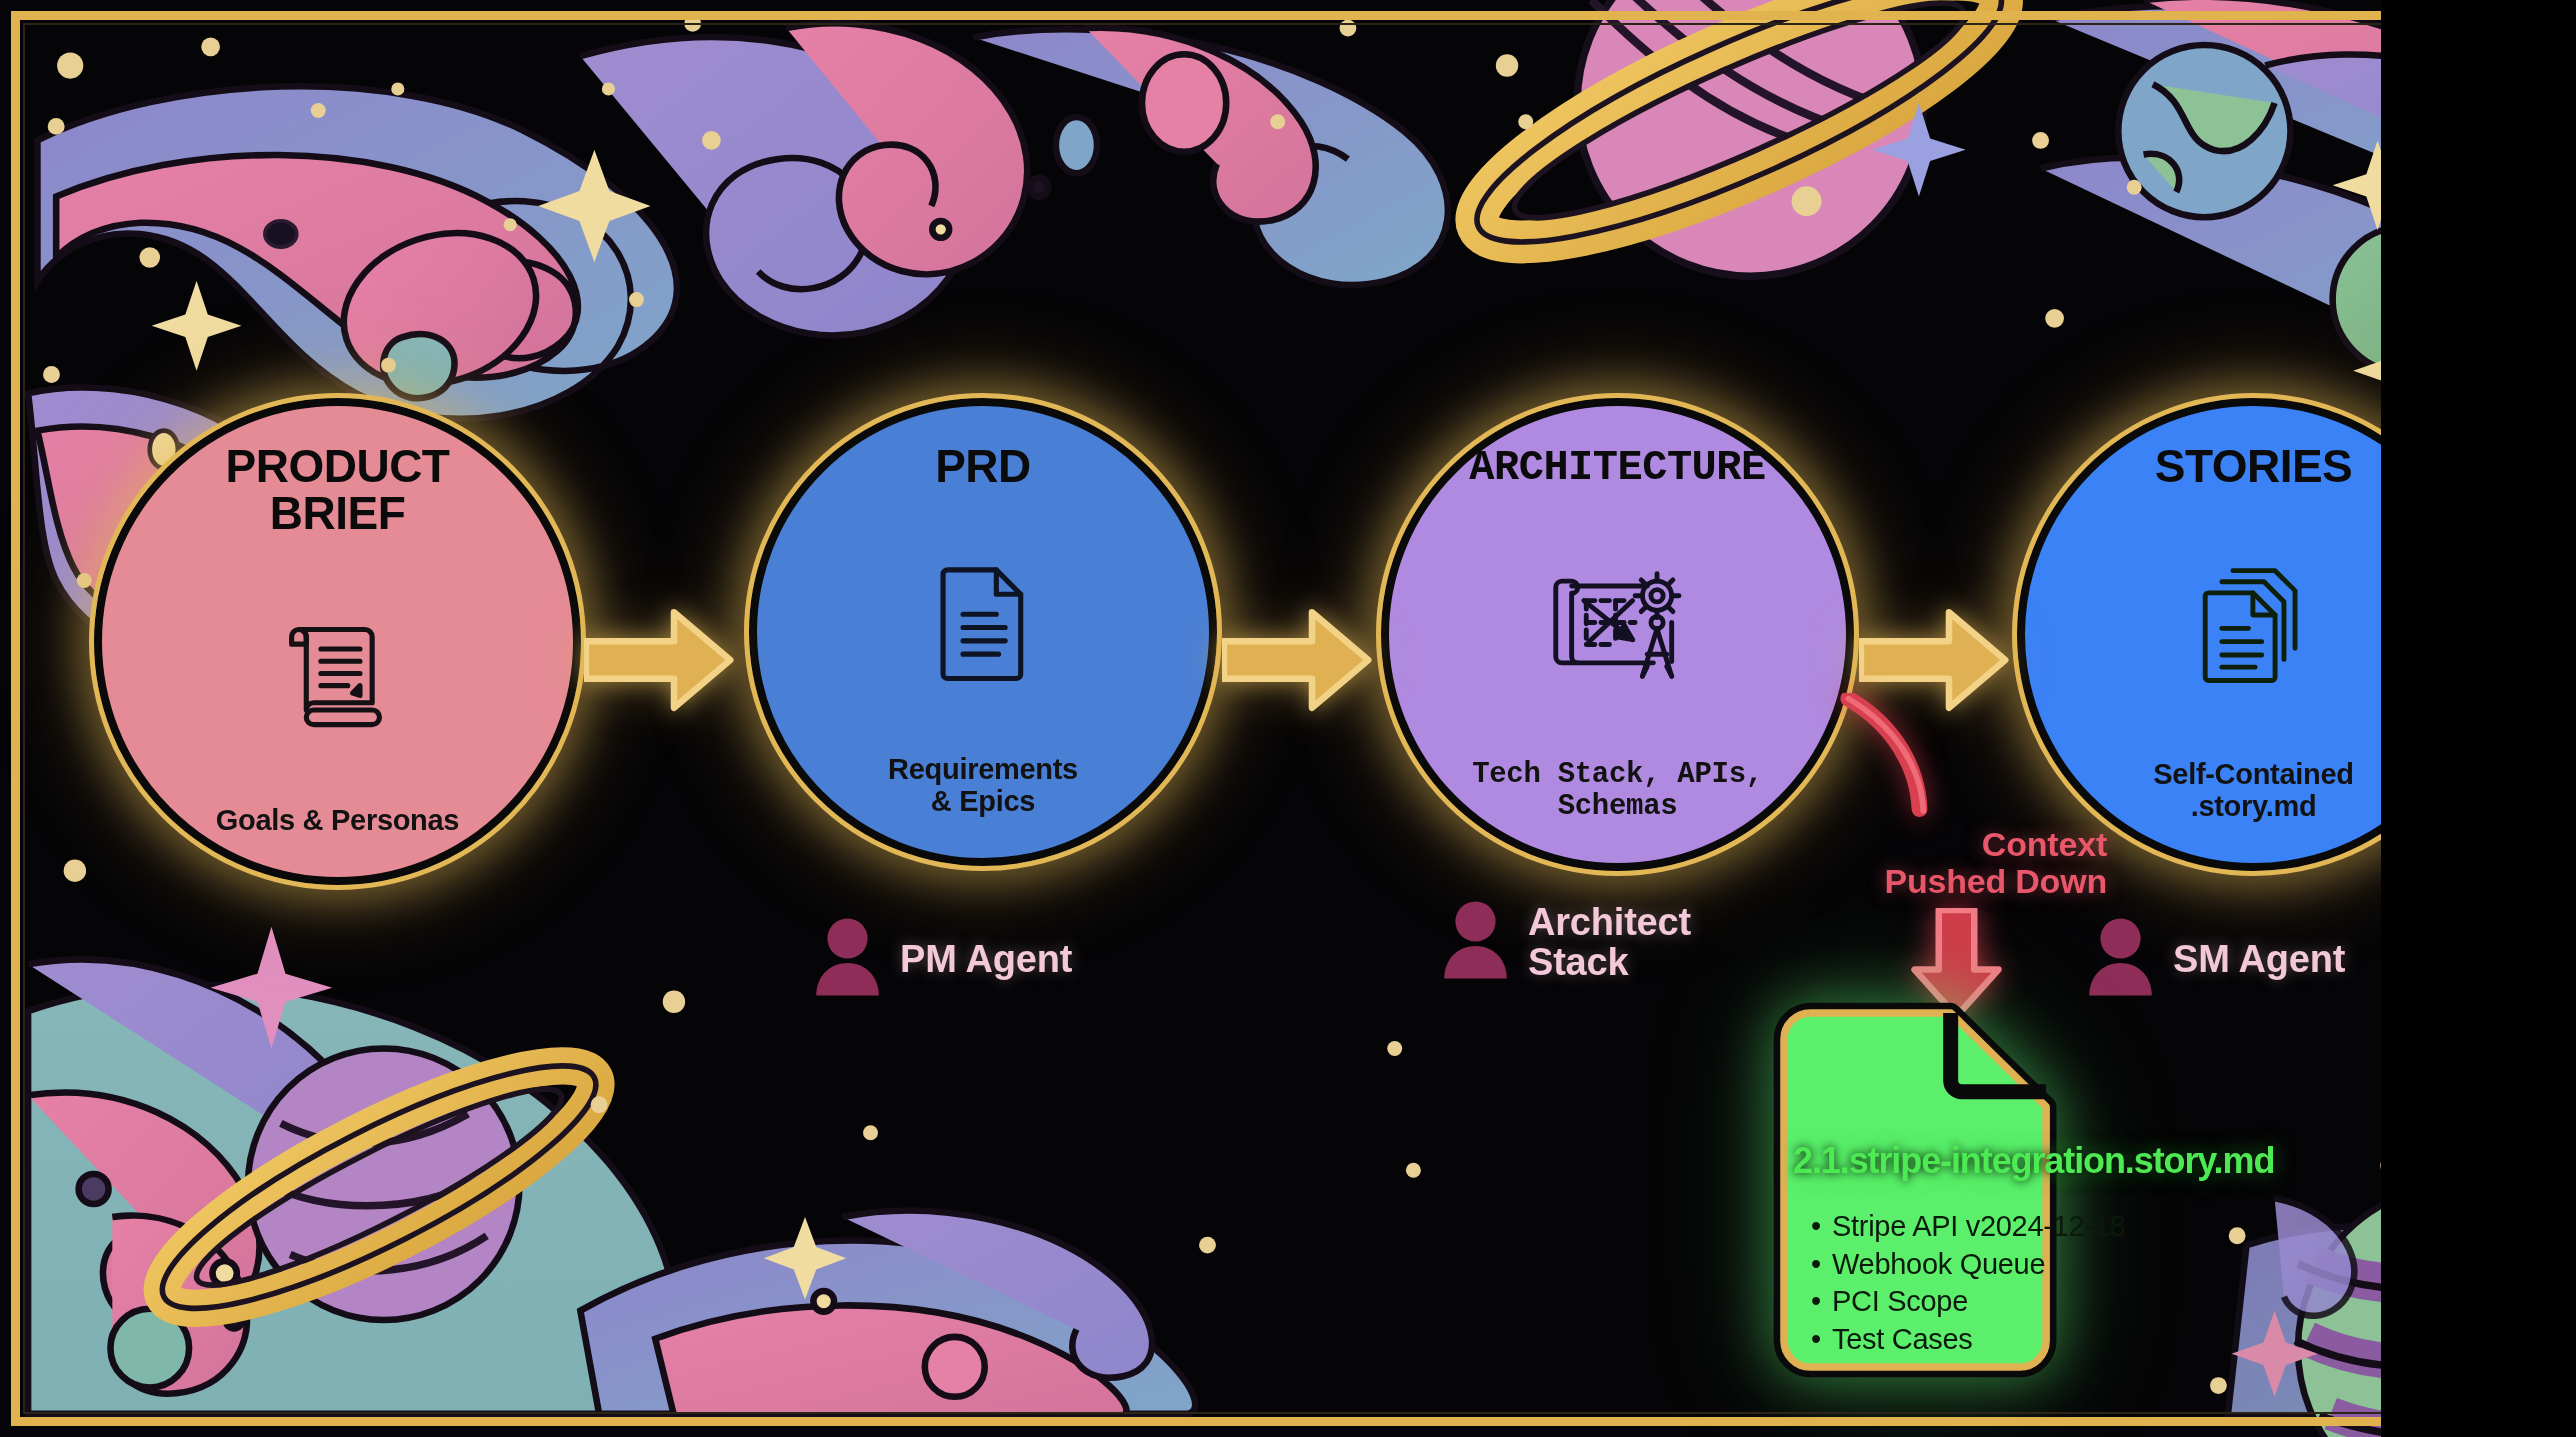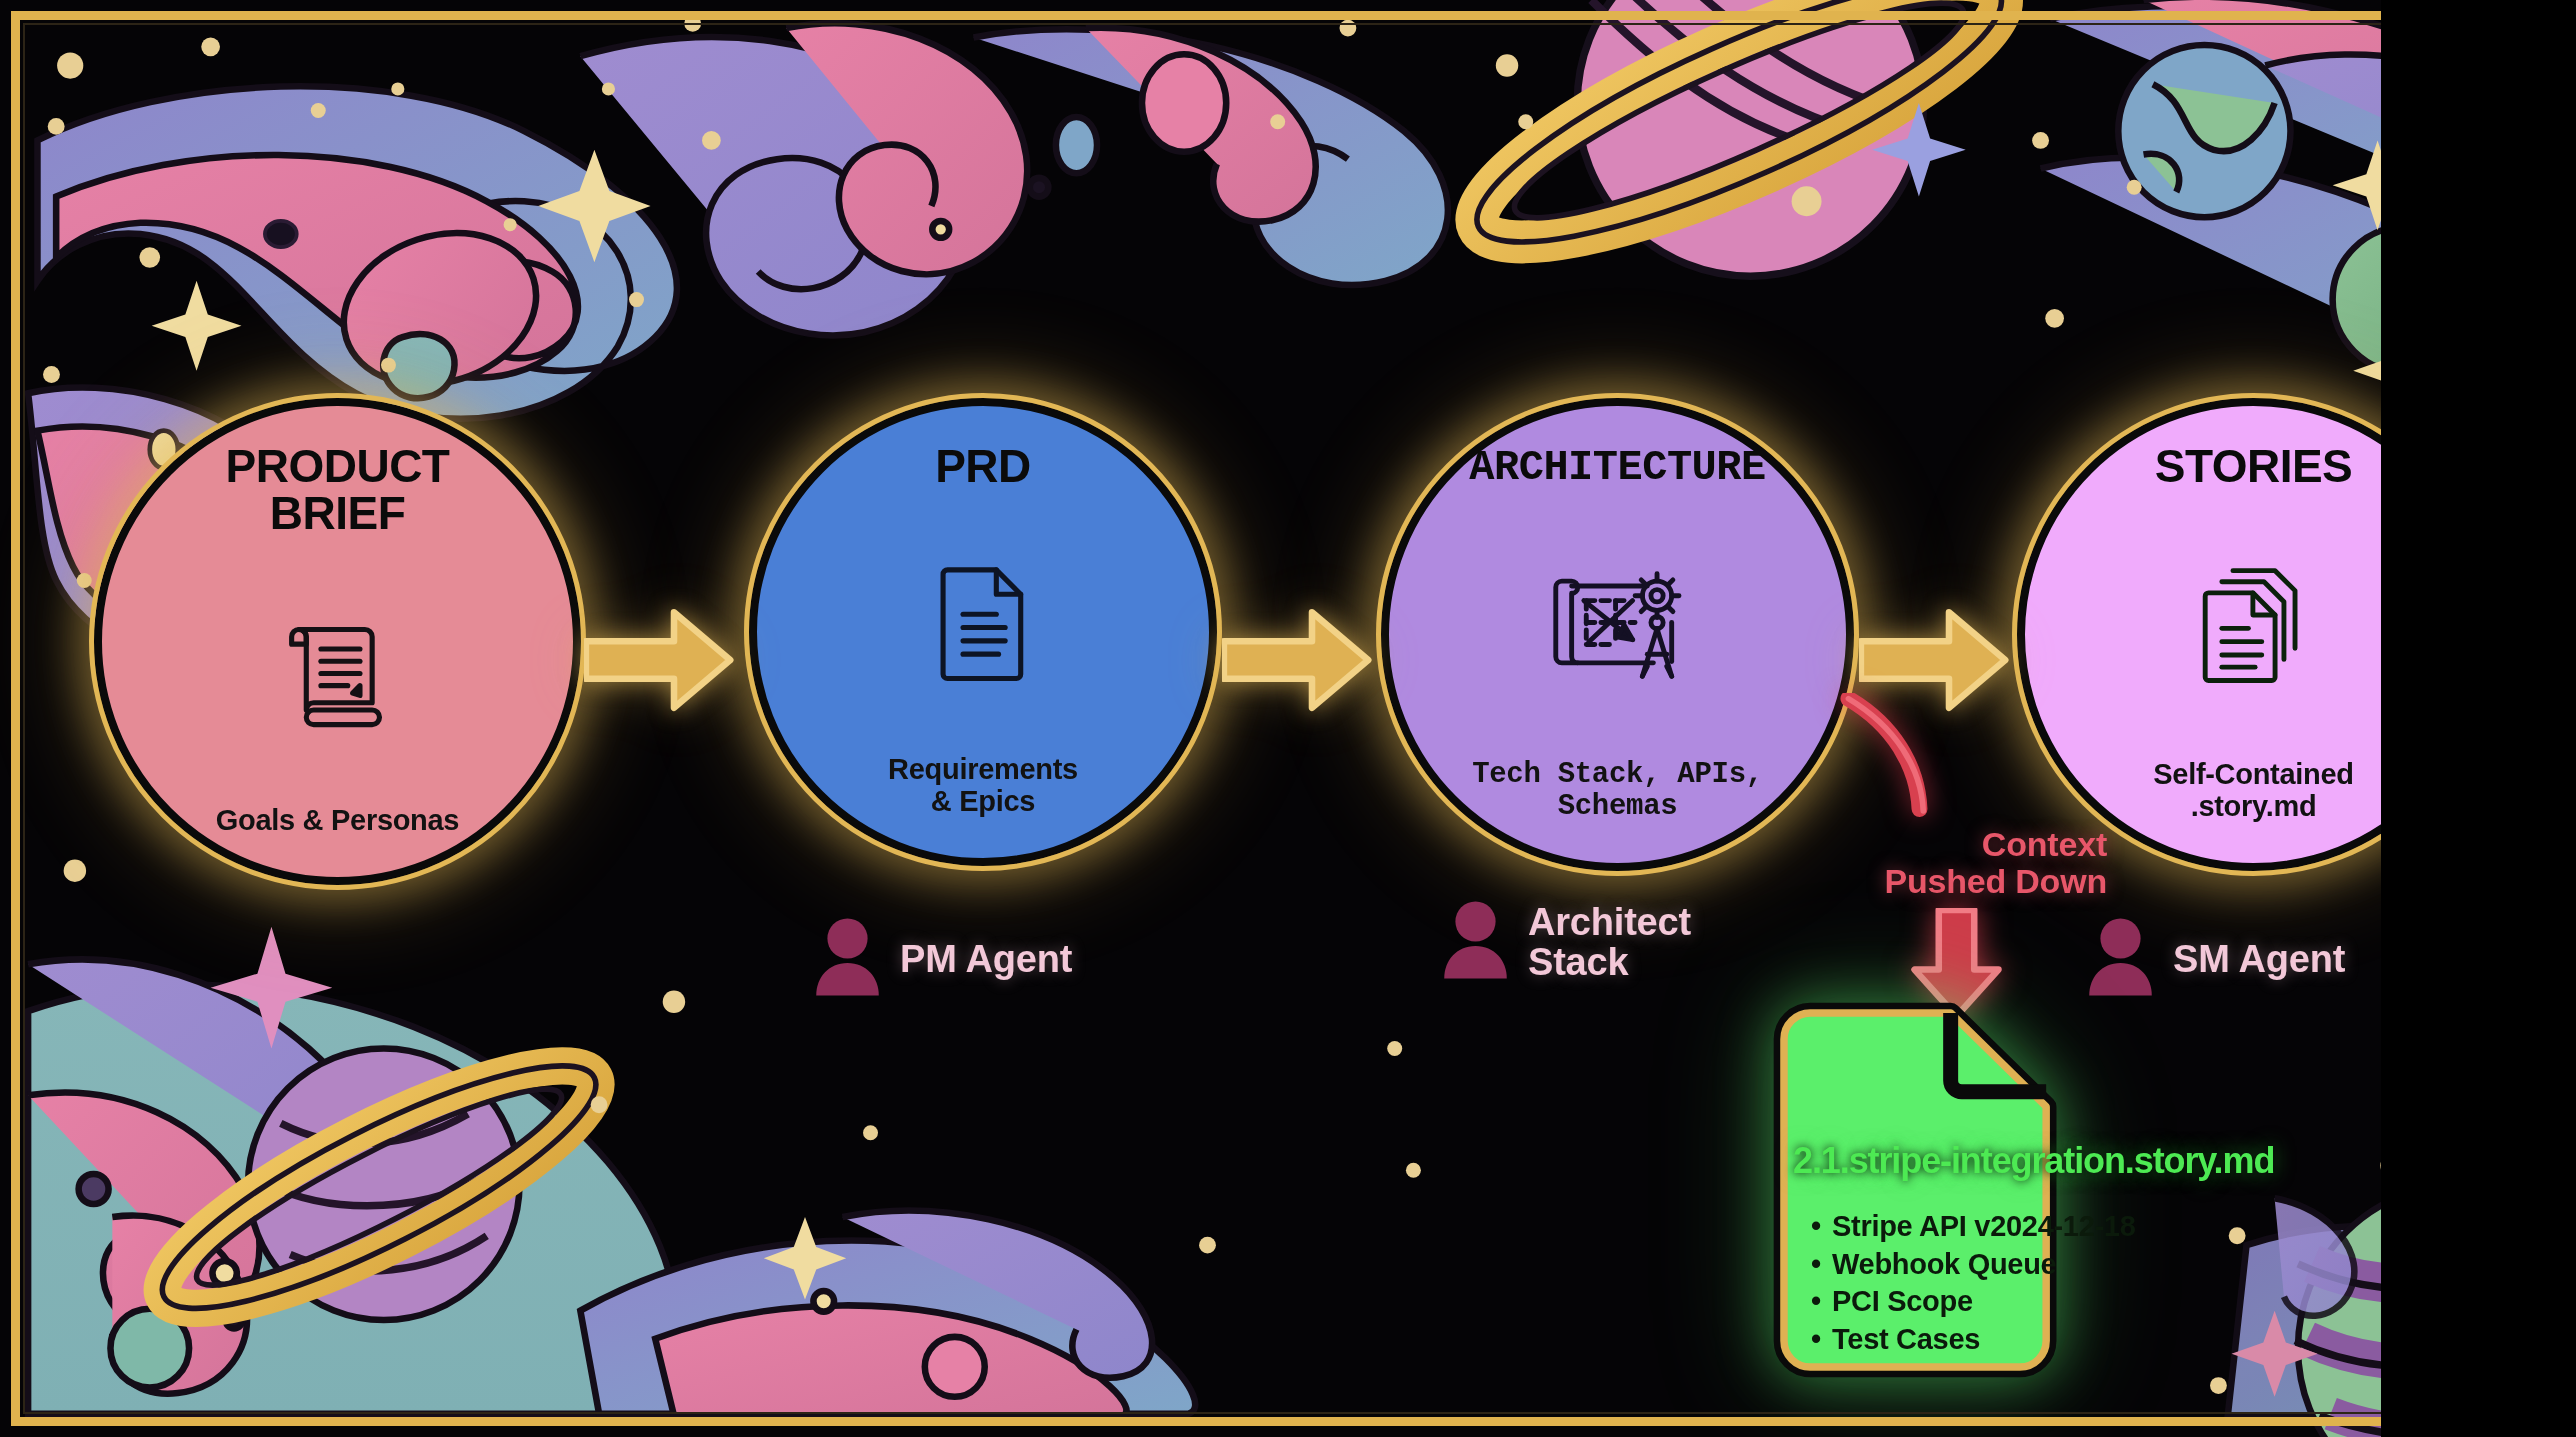--- a/index.html
+++ b/index.html
@@ -106,21 +106,21 @@
   }
   #story-card-title{
     position:absolute; z-index:26;
     color:#4dea53; font-weight:bold; white-space:nowrap;
     letter-spacing:-1.1px;
     text-shadow:0 0 9.4px rgba(0,0,0,.9), 0 0 20.6px rgba(60,230,70,.55);
   }
   #story-bullets{
     position:absolute; z-index:26;
     list-style:none; margin:0; padding:0;
-    color:#0b1a0b; font-weight:bold; line-height:1.30;
+    color:#0b1a0b; font-weight:normal; line-height:1.30;
     white-space:nowrap; letter-spacing:-0.3px;
   }
   #story-bullets li::before{ content:"\2022"; margin-right:11.2px; }
 </style>
 </head>
 <body>
 
 <div id="stage">
 
   <svg id="space-bg" viewBox="0 0 2752 1536" width="2576" height="1438" preserveAspectRatio="none">
@@ -427,21 +427,21 @@
       <div class="node-sub" style="font-size:29px;">
         <div>Tech Stack, APIs,</div>
         <div>Schemas</div>
       </div>
     </div>
 
     <svg class="flow-arrow" style="left:1859px; top:599px;" width="150" height="122" viewBox="0 0 160 130">
       <path d="M2 45 H96 V14 L156 65 L96 116 V85 H2 Z" fill="#dfb153" stroke="#f2d287" stroke-width="7" stroke-linejoin="round"></path>
     </svg>
 
-    <div class="node" style="left:2017px; top:398px; width:473px; height:473px; background:#f0abfc;">
+    <div class="node" style="left:2017px; top:398px; width:473px; height:473px; background:#3b82f6;">
       <div class="node-title" style="font-size:46px;">
         <div>STORIES</div>
       </div>
       <div class="node-icon">
         <svg width="122" height="126" viewBox="0 0 110 110" fill="none" stroke="#0c200c" stroke-width="4.4" stroke-linecap="round" stroke-linejoin="round">
           <path d="M36 6 h38 l18 18 v52"></path>
           <path d="M26 16 h38 l18 18 v52"></path>
           <path d="M14 26 h40 l20 20 v56 a3 3 0 0 1 -3 3 h-57 a3 3 0 0 1 -3 -3 v-73 a3 3 0 0 1 3 -3 z"></path>
           <path d="M54 26 v20 h20"></path>
           <line x1="26" y1="58" x2="50" y2="58"></line>

